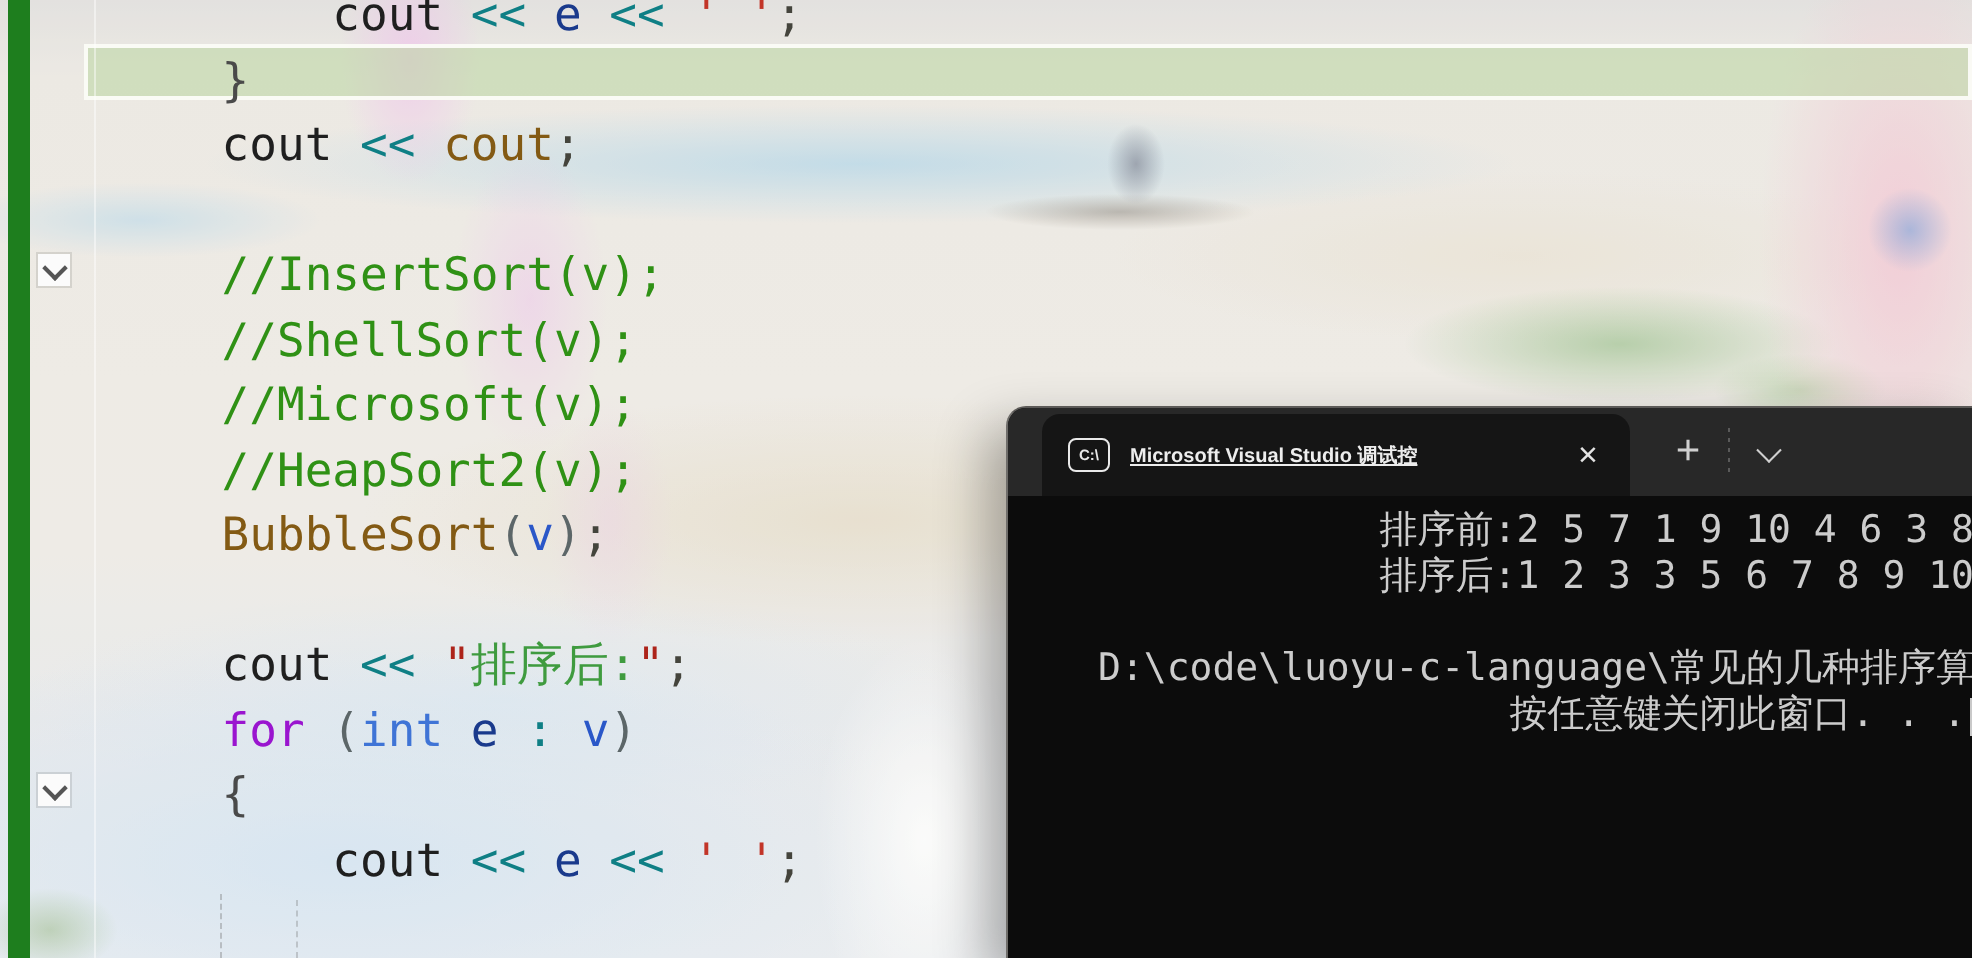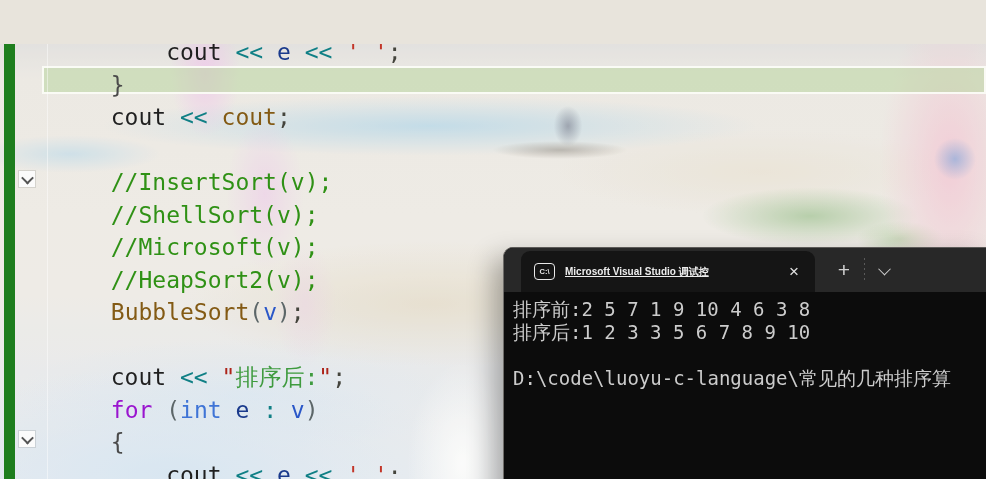--- a/index.html
+++ b/index.html
@@ -1,21 +1,21 @@
 <!DOCTYPE html>
 <html><head>
 <meta charset="utf-8">
 <style>
   html,body{margin:0;padding:0;}
   body{
     width:986px;height:479px;overflow:hidden;position:relative;
     font-family:"Liberation Sans", sans-serif;
     background:#e8e4dc;
   }
-  .stage{position:absolute;inset:0;overflow:hidden;margin-top:44px;}
+  .stage{position:absolute;inset:0;overflow:hidden;}
 
   
   .bg{
     position:absolute;inset:0;z-index:0;
     background:
       radial-gradient(ellipse 50px 90px at 205px 30px,  rgba(236,172,230,0.65), rgba(236,172,230,0) 70%),
       radial-gradient(ellipse 55px 110px at 265px 150px, rgba(232,178,228,0.50), transparent 70%),
       radial-gradient(ellipse 45px 90px at 305px 260px, rgba(230,185,225,0.35), transparent 70%),
       radial-gradient(ellipse 30px 30px at 955px 115px, rgba(110,145,205,0.75), transparent 70%),
       radial-gradient(ellipse 90px 200px at 950px 120px, rgba(238,182,198,0.85), transparent 78%),
@@ -93,21 +93,21 @@
     color:#cfcfcf;cursor:pointer;border-radius:4px;}
   .btn-plus{left:322px;width:36px;font-size:21px;font-weight:300;}
   .btn-sep{position:absolute;left:360px;top:10px;width:1px;height:24px;
     background-image:repeating-linear-gradient(to bottom,#5a5a5a 0 2px,transparent 2px 5px);}
   .btn-drop{left:364px;width:32px;}
   .chevron-down{width:8px;height:8px;border-right:1.7px solid #cfcfcf;border-bottom:1.7px solid #cfcfcf;
     transform:rotate(45deg) translate(-1px,-1px);}
   .term-content{
     position:absolute;left:0;top:44px;right:0;bottom:0;background:#0c0c0c;
     padding:6px 0 16px 9px;overflow:hidden;
-    font-family:"DejaVu Sans Mono", monospace;font-size:19px;color:#cccccc;
+    font-family:"DejaVu Sans Mono", monospace;font-size:19px;color:#cccccc;text-align:right;
   }
   .term-line{min-height:23px;line-height:23px;white-space:pre;}
   .term-cursor{display:inline-block;width:2px;height:19px;background:#c9c9c9;
     vertical-align:text-bottom;margin-left:2px;}
 </style>
 </head>
 <body>
 
 <div class="stage">
 
@@ -162,16 +162,17 @@
       <div class="btn-sep"></div>
       <div class="term-btn btn-drop">
         <span class="chevron-down"></span>
       </div>
     </div>
     <div class="term-content">
       <div class="term-line">排序前:2 5 7 1 9 10 4 6 3 8</div>
       <div class="term-line">排序后:1 2 3 3 5 6 7 8 9 10</div>
       <div class="term-line"></div>
       <div class="term-line">D:\code\luoyu-c-language\常见的几种排序算</div>
+      <div class="term-line"><span>按任意键关闭此窗口. . .</span><span class="term-cursor"></span></div>
     </div>
   </div>
 
 </div>
 
 </body></html>

